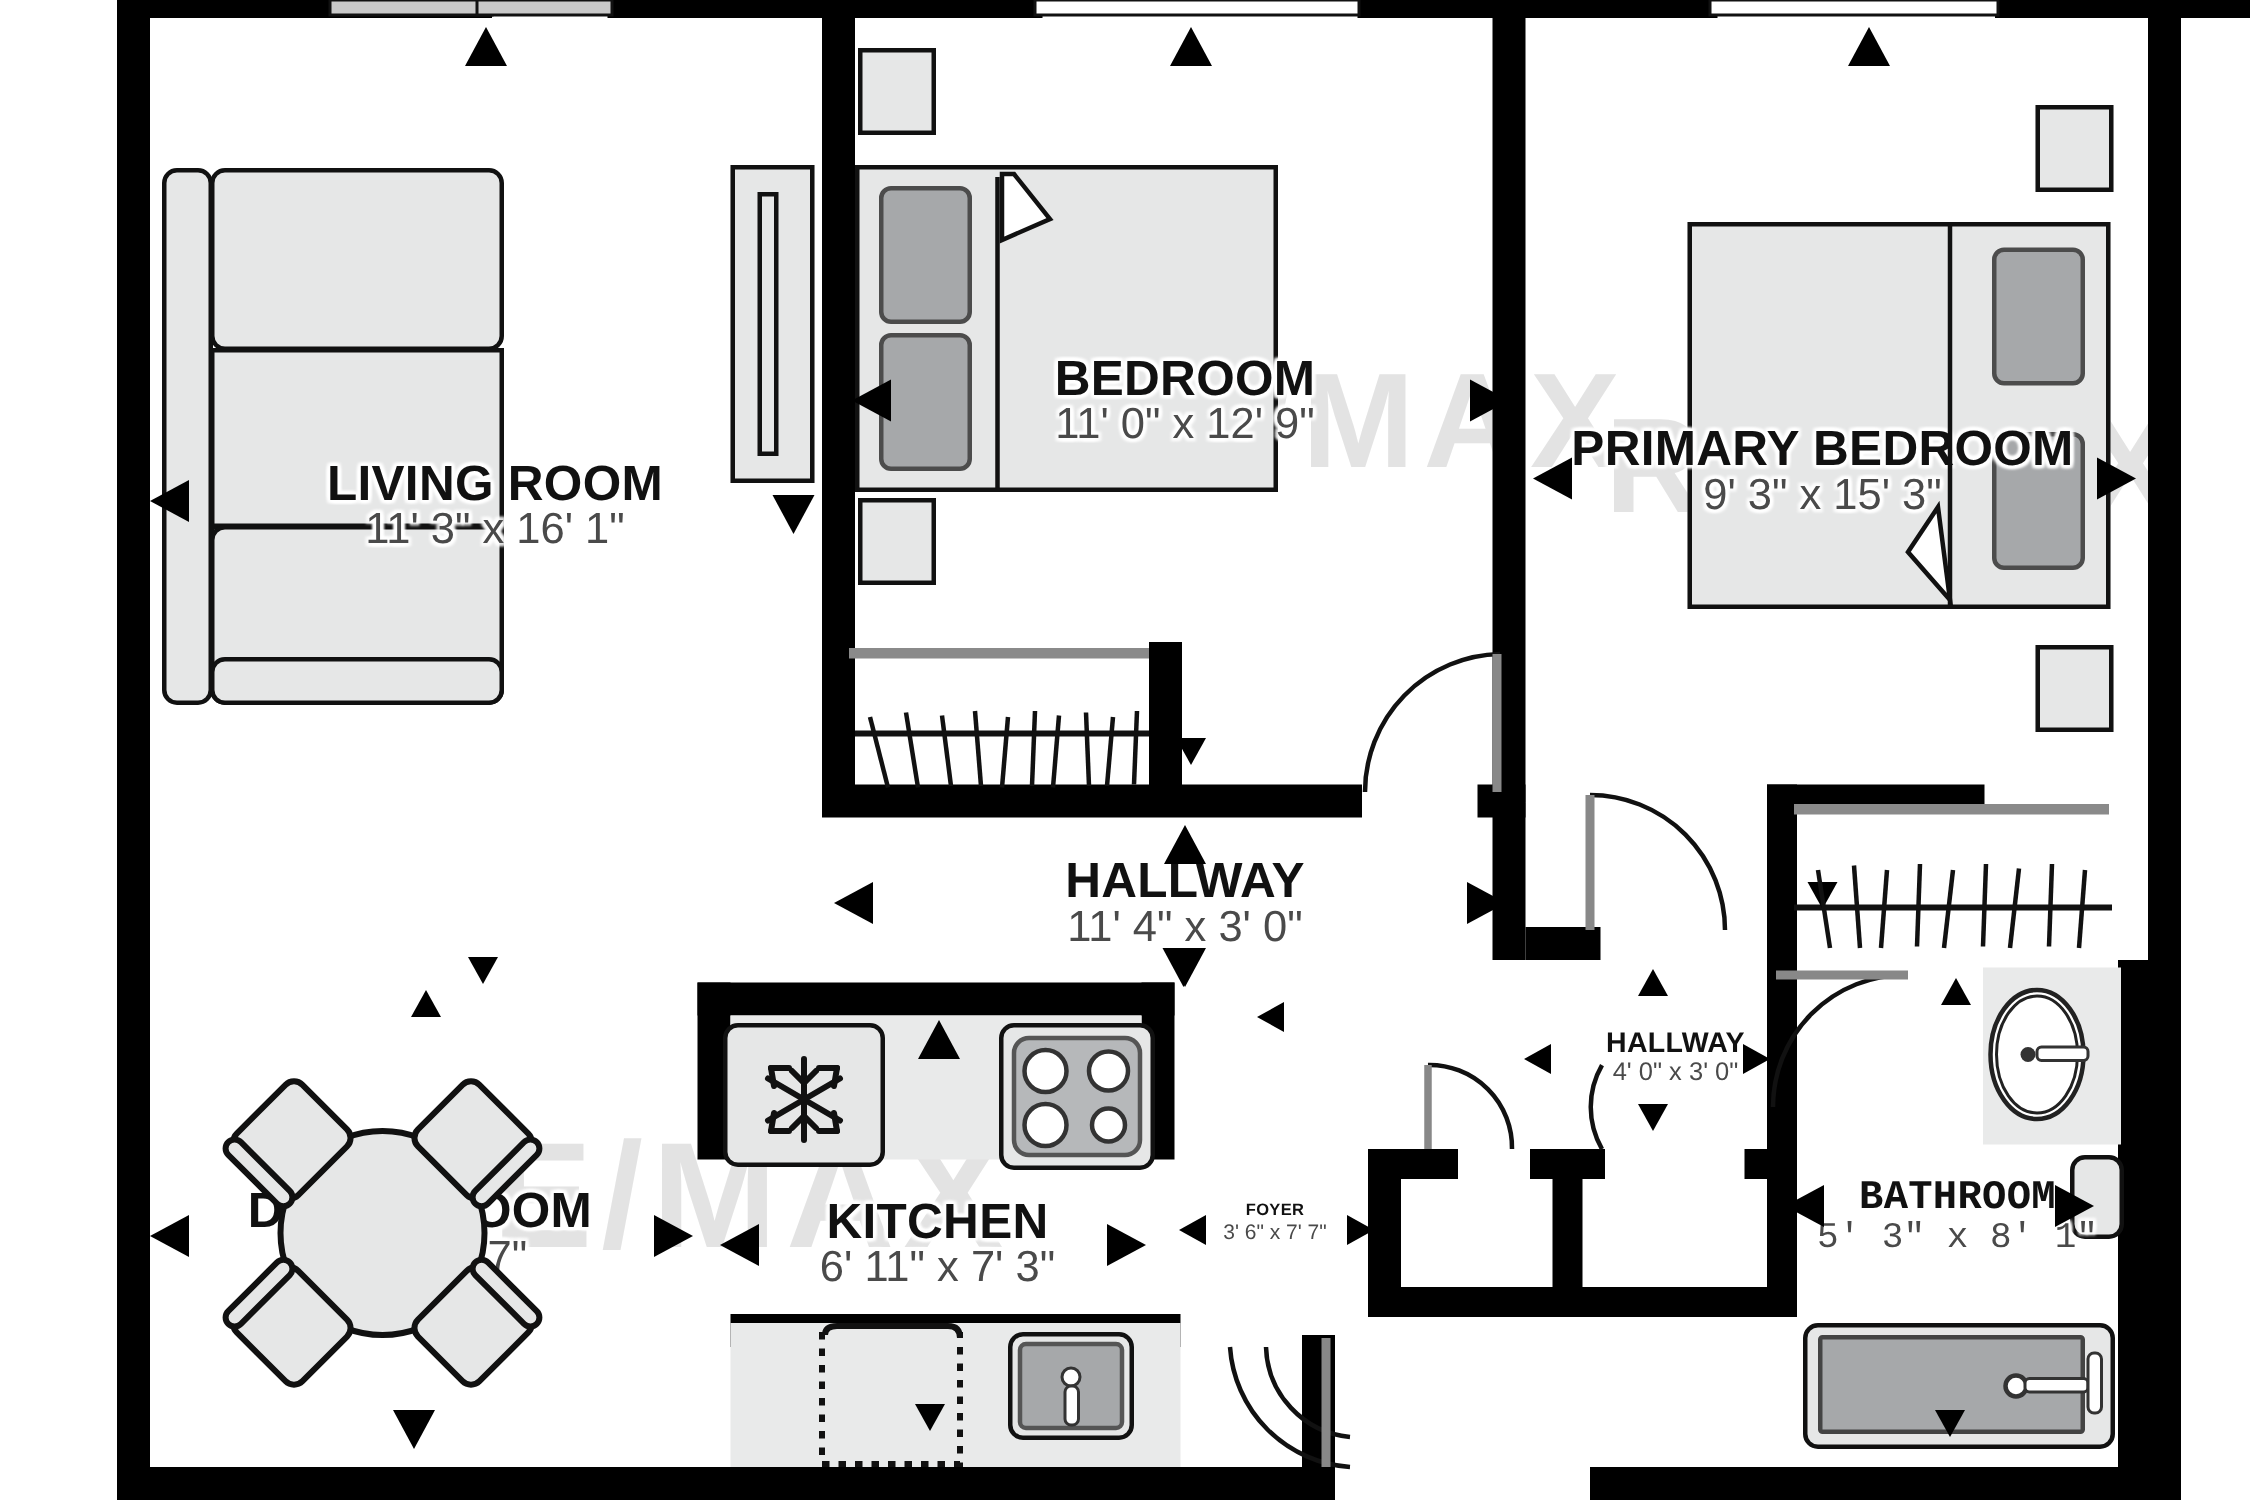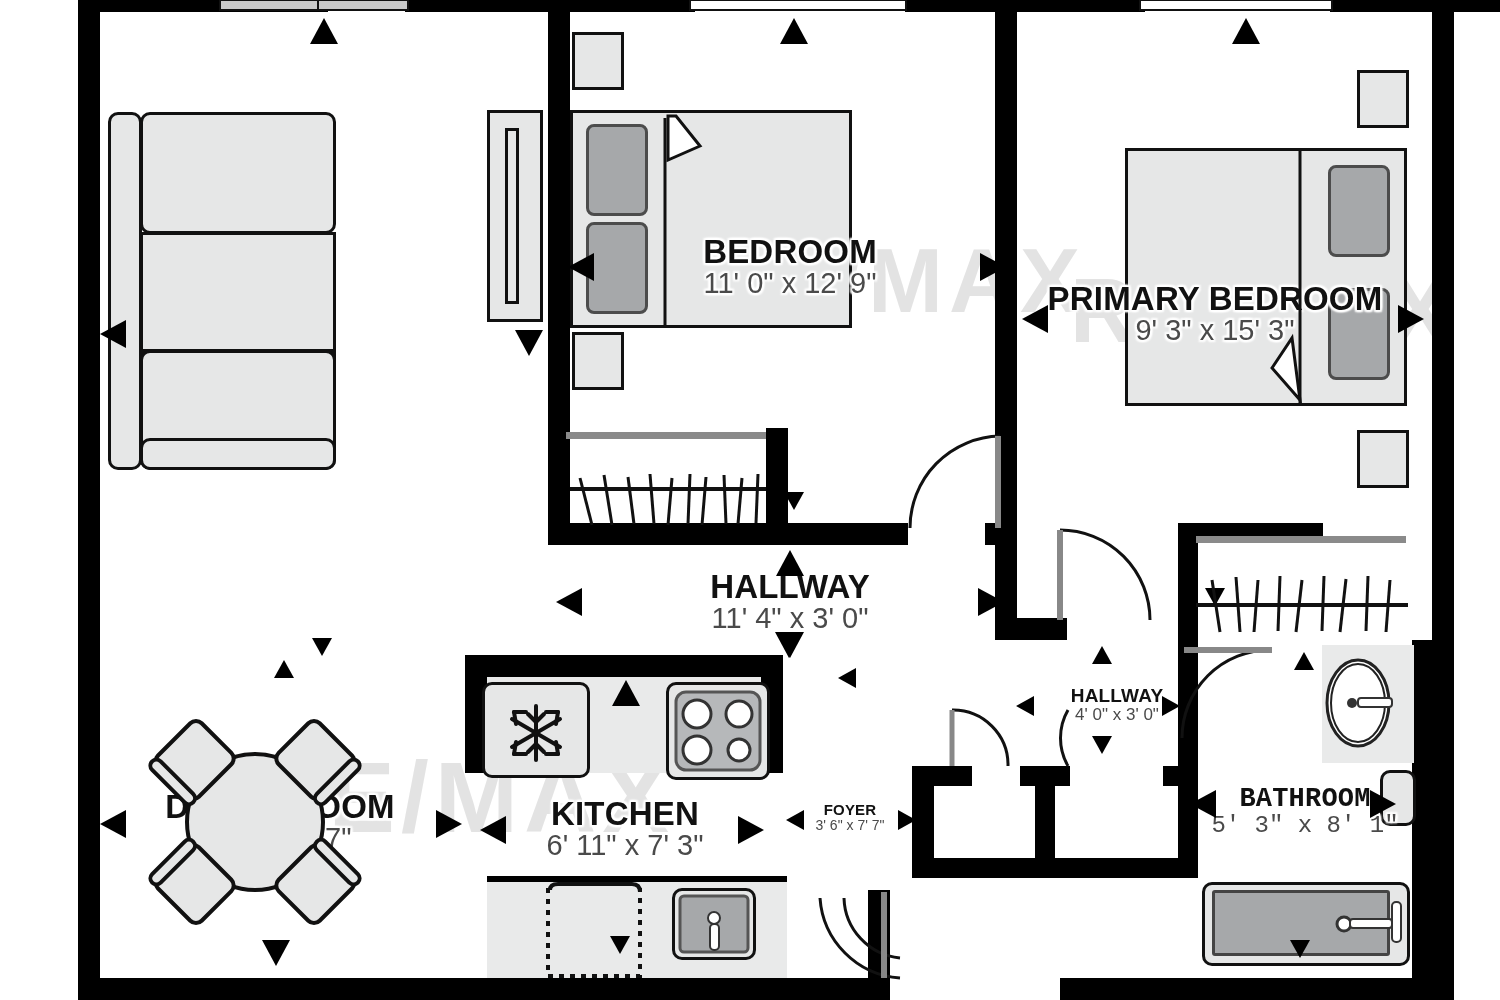--- a/index.html
+++ b/index.html
@@ -22,21 +22,21 @@
                          2px 2px 2px #fff,-2px -2px 2px #fff,2px -2px 2px #fff,-2px 2px 2px #fff;}
   .lbl .dim{color:#4a4a4a;display:block;margin-top:1px;
             text-shadow:2px 0 2px #fff,-2px 0 2px #fff,0 2px 2px #fff,0 -2px 2px #fff,
                         2px 2px 2px #fff,-2px -2px 2px #fff,2px -2px 2px #fff,-2px 2px 2px #fff;}
   .big .name{font-size:33px;}
   .big .dim{font-size:29px;}
   .mid .name{font-size:27px;}
   .mid .dim{font-size:24px;}
   .sml .name{font-size:19px;}
   .sml .dim{font-size:17px;}
-  .tiny .name{font-size:15px;}
+  .tiny .name{font-size:11px;}
   .tiny .dim{font-size:14px;}
 
   
   .arr{position:absolute;width:0;height:0;}
   .arr.u{border-left:14px solid transparent;border-right:14px solid transparent;border-bottom:26px solid #000;}
   .arr.d{border-left:14px solid transparent;border-right:14px solid transparent;border-top:26px solid #000;}
   .arr.l{border-top:14px solid transparent;border-bottom:14px solid transparent;border-right:26px solid #000;}
   .arr.r{border-top:14px solid transparent;border-bottom:14px solid transparent;border-left:26px solid #000;}
   .arr.s.u{border-left:10px solid transparent;border-right:10px solid transparent;border-bottom:18px solid #000;}
   .arr.s.d{border-left:10px solid transparent;border-right:10px solid transparent;border-top:18px solid #000;}
@@ -106,20 +106,24 @@
 
   <div class="fill" style="left:100px;top:12px;width:448px;height:0;"></div>
 
   <div class="furn furn-r" style="left:108px;top:112px;width:34px;height:358px;"></div>
   <div class="furn furn-r" style="left:140px;top:112px;width:196px;height:122px;"></div>
   <div class="furn" style="left:140px;top:232px;width:196px;height:120px;"></div>
   <div class="furn" style="left:140px;top:350px;width:196px;height:90px;"></div>
   <div class="furn furn-r" style="left:140px;top:350px;width:196px;height:120px;"></div>
   <div class="furn furn-r" style="left:140px;top:438px;width:196px;height:32px;"></div>
 
+  <div class="lbl big" style="left:150px;top:305px;width:360px;">
+    <span class="name">LIVING ROOM</span>
+    <span class="dim">11' 3" x 16' 1"</span>
+  </div>
   <div class="arr l" style="left:100px;top:320px;"></div>
   <div class="arr u" style="left:310px;top:18px;"></div>
 
   <div class="fill" style="left:570px;top:110px;width:280px;height:215px;"></div>
   <div class="furn" style="left:570px;top:110px;width:282px;height:218px;"></div>
   <div class="pillow" style="left:586px;top:124px;width:62px;height:92px;"></div>
   <div class="pillow" style="left:586px;top:222px;width:62px;height:92px;"></div>
   <div class="furn" style="left:572px;top:32px;width:52px;height:58px;"></div>
   <div class="furn" style="left:572px;top:332px;width:52px;height:58px;"></div>
 

